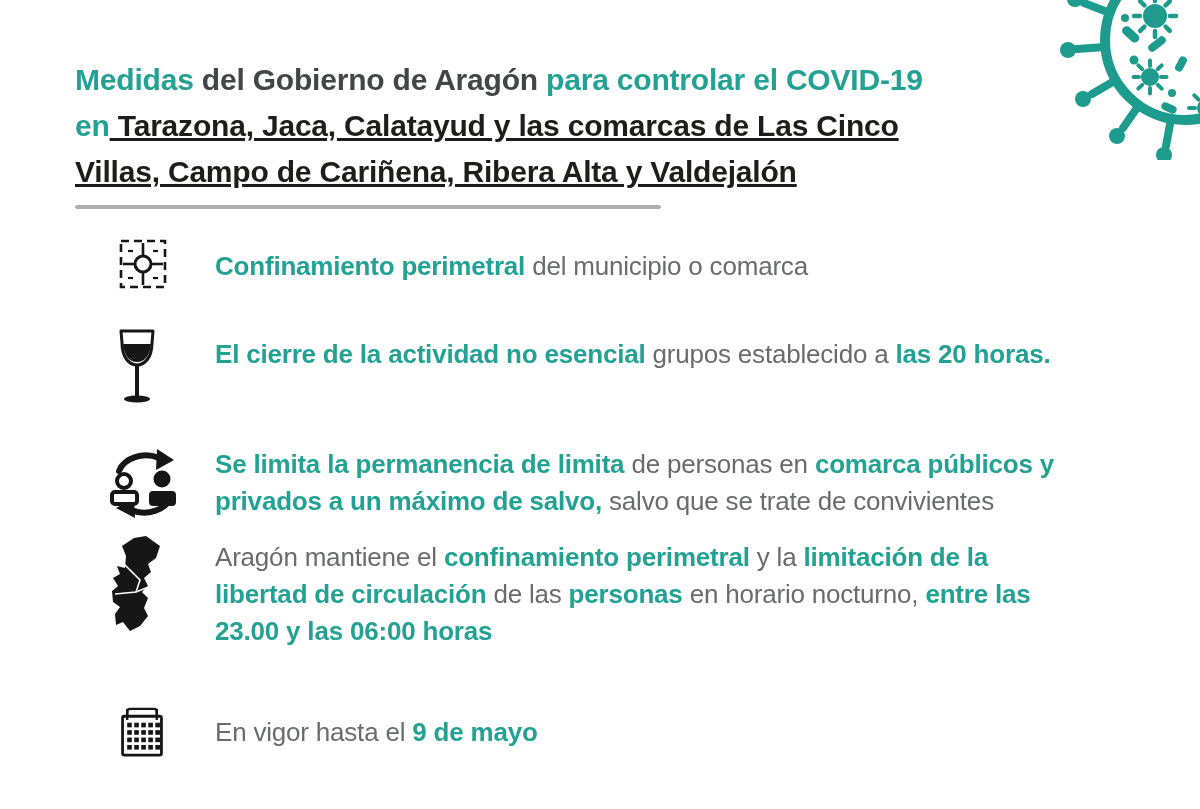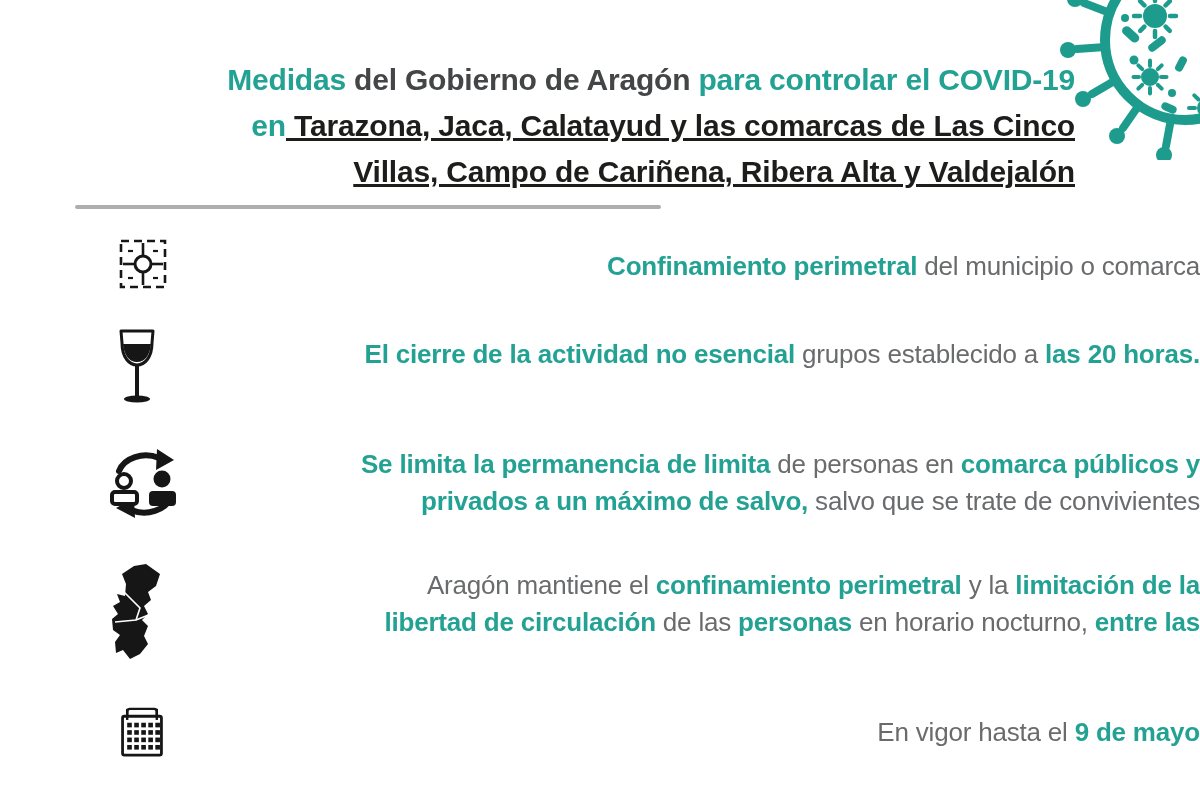--- a/index.html
+++ b/index.html
@@ -10,30 +10,30 @@
     --dark:#434546;
     --divider:#aeaeae;
     --icon:#161616;
   }
   html,body{margin:0;padding:0;background:#fff;}
   .canvas{
     position:relative;width:1200px;height:809px;background:#ffffff;
     font-family:"Liberation Sans", sans-serif;overflow:hidden;
   }
   
-  .title{position:absolute;left:75px;top:57px;width:1000px;font-size:30px;line-height:46px;letter-spacing:-0.2px;text-align:right;}
+  .title{position:absolute;left:75px;top:57px;width:1000px;font-size:30px;line-height:46px;letter-spacing:-0.2px;}
   .tline{white-space:nowrap;}
   .t-accent{color:var(--accent);font-weight:700;}
   .t-dark{color:var(--dark);font-weight:600;}
   .t-black{color:var(--black);font-weight:700;text-decoration:underline;}
   .divider{position:absolute;left:75px;top:205px;width:586px;height:4px;background:var(--divider);border-radius:2px;}
   
   .row{position:absolute;left:0;width:1200px;}
   .row .icon{position:absolute;display:block;}
-  .row .text{margin-left:215px;font-size:26px;line-height:37px;letter-spacing:-0.2px;text-align:right;}
+  .row .text{margin-left:215px;font-size:26px;line-height:37px;letter-spacing:-0.2px;}
   .line{margin:0;white-space:nowrap;}
   .a{color:var(--accent);font-weight:700;}
   .g{color:var(--gray);font-weight:500;}
   
   .virus{position:absolute;top:0;right:0;color:var(--virus);}
   svg{display:block;}
 </style>
 </head>
 <body>
 
@@ -168,34 +168,37 @@
     <div class="text" style="padding-top:0">
       <p class="line">
         <span class="a">Se limita la permanencia de limita</span><span class="g"> de personas en </span><span class="a">comarca públicos y</span>
       </p>
       <p class="line">
         <span class="a">privados a un máximo de salvo,</span><span class="g"> salvo que se trate de convivientes</span>
       </p>
     </div>
   </div>
 
-  <div class="row" style="top:560px">
+  <div class="row" style="top:532px">
     <span class="icon" style="left:106px;top:2px">
       <svg width="60" height="100" viewBox="0 0 60 100">
         <path d="M28,4 L40,2 L54,12 L50,24 L42,30 L45,38 L38,44 L42,52 L36,58 L42,64 L38,74 L42,82 L34,92 L24,97 L17,88 L10,91 L9,80 L14,73 L7,68 L6,57 L12,52 L7,44 L14,40 L11,32 L19,34 L20,22 L16,12 Z" fill="#161616"></path>
         <polyline points="18,30 34,46 30,58" stroke="#ffffff" stroke-width="1.6" fill="none"></polyline>
         <polyline points="9,60 30,58 45,52" stroke="#ffffff" stroke-width="1.6" fill="none"></polyline>
       </svg>
     </span>
     <div class="text" style="padding-top:7px">
       <p class="line">
         <span class="g">Aragón mantiene el </span><span class="a">confinamiento perimetral</span><span class="g"> y la </span><span class="a">limitación de la</span>
       </p>
       <p class="line">
         <span class="a">libertad de circulación</span><span class="g"> de las </span><span class="a">personas</span><span class="g"> en horario nocturno, </span><span class="a">entre las</span>
+      </p>
+      <p class="line">
+        <span class="a">23.00 y las 06:00 horas</span>
       </p>
     </div>
   </div>
 
   <div class="row" style="top:702px">
     <span class="icon" style="left:117px;top:2px">
       <svg width="50" height="56" viewBox="0 0 54 60" fill="none">
         <path d="M11,14 V8 a3,3 0 0 1 3,-3 h26 a3,3 0 0 1 3,3 v6" stroke="#161616" stroke-width="2.6"></path>
         <line x1="11" y1="5" x2="11" y2="17" stroke="#161616" stroke-width="2.6"></line>
         <line x1="43" y1="5" x2="43" y2="17" stroke="#161616" stroke-width="2.6"></line>

